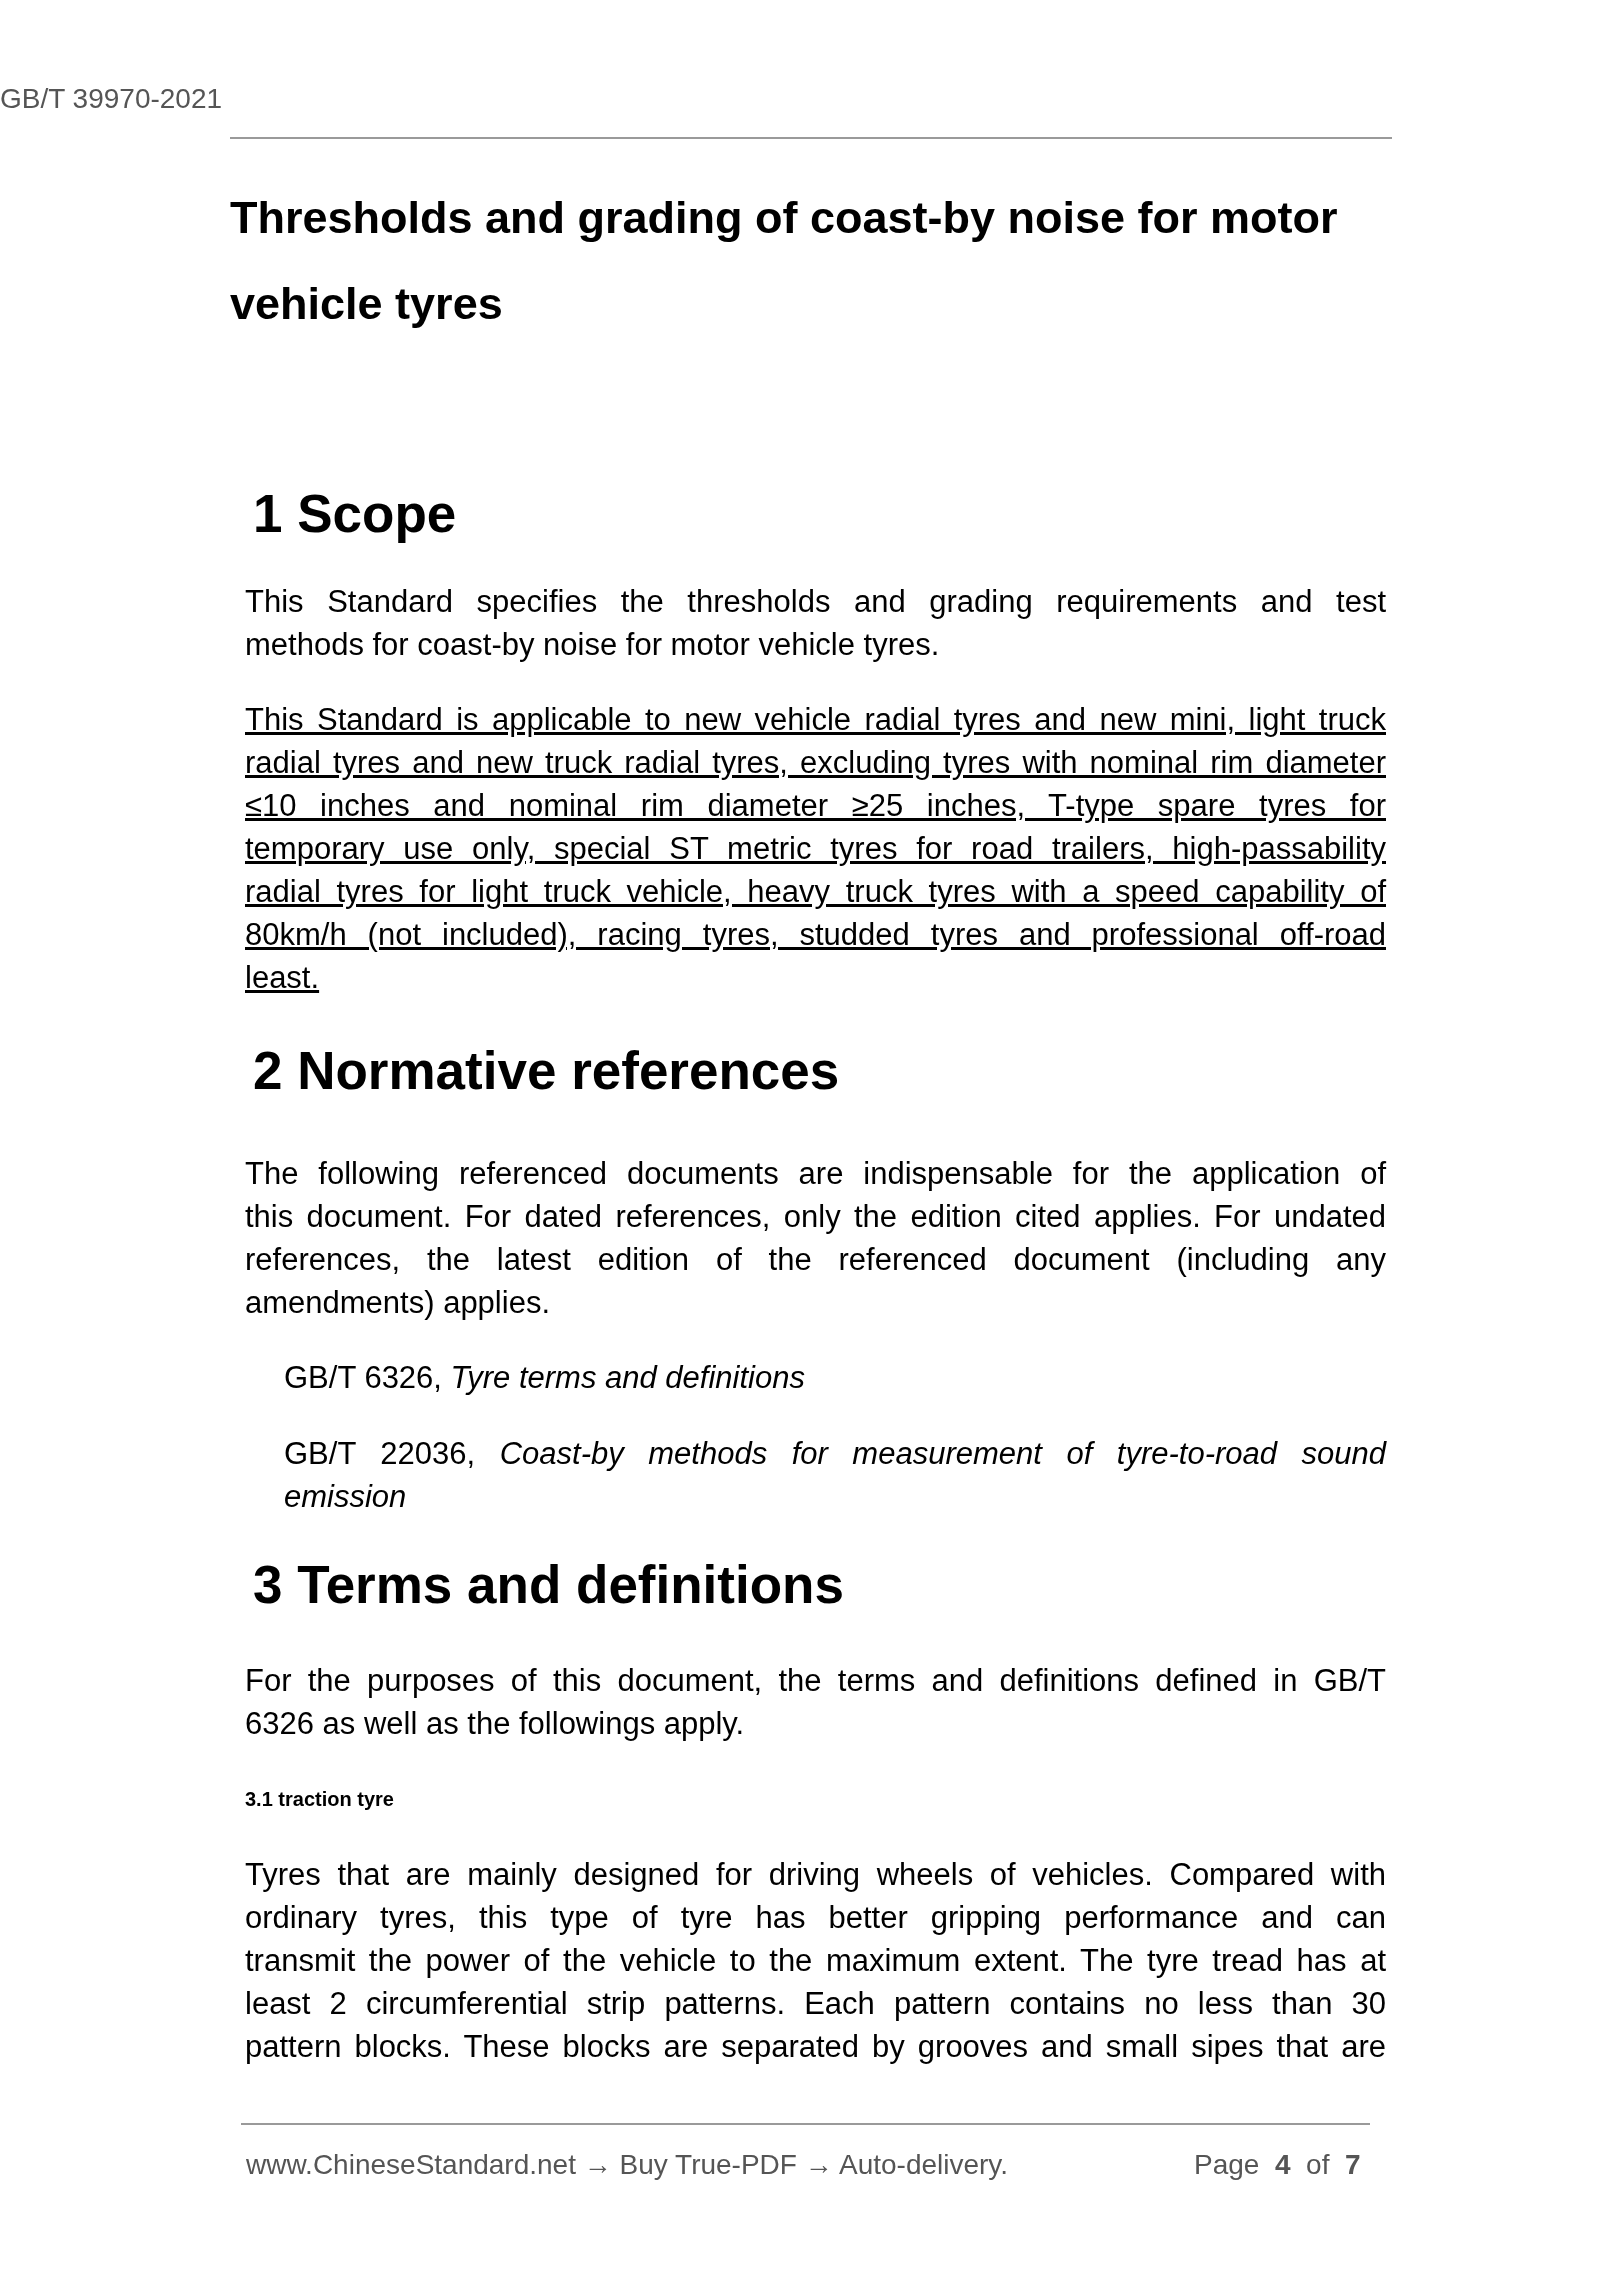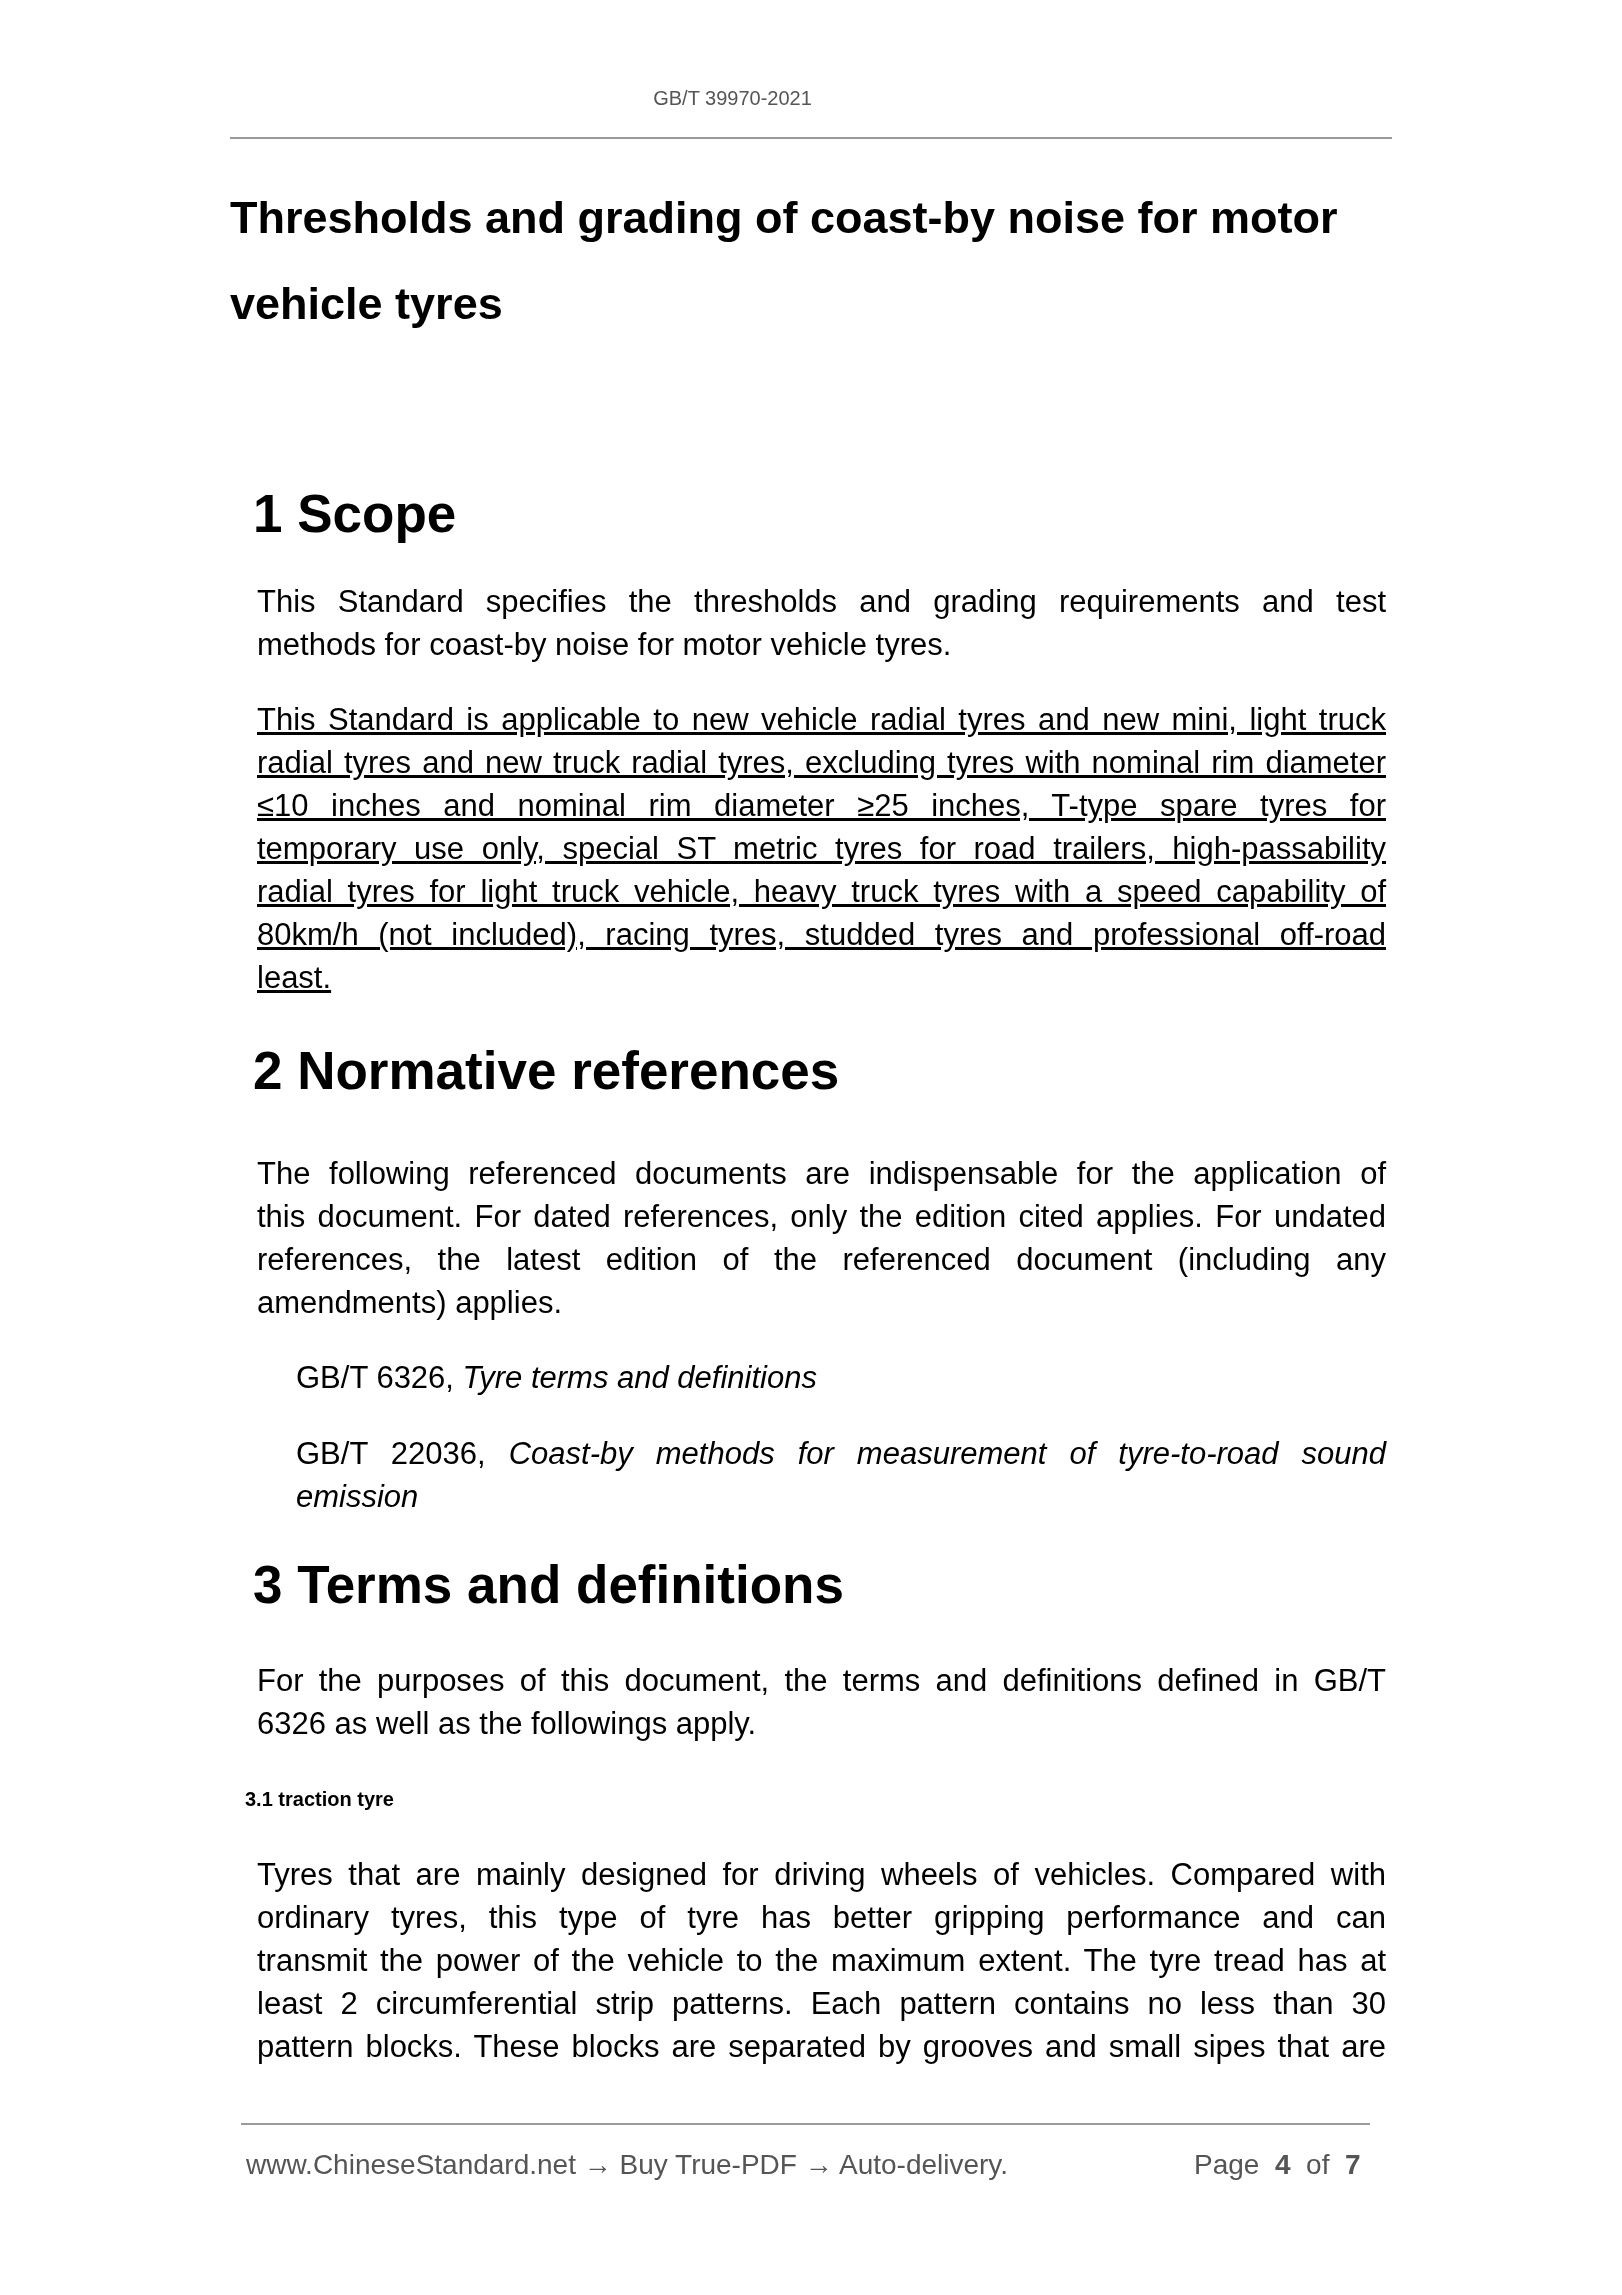--- a/index.html
+++ b/index.html
@@ -1,26 +1,26 @@
 <!DOCTYPE html>
 <html style="font-size:13.3px"><head>
 <meta charset="utf-8">
 <style>
   html, body { margin:0; padding:0; background:#ffffff; }
   body { width:1623px; height:2295px; position:relative; overflow:hidden;
          font-family:"Liberation Sans", sans-serif; color:#000; }
   .abs { position:absolute; }
-  .header-text { left:0; width:1465px; top:82px; text-align:center; font-size:20px; line-height:33px; color:#555555; }
+  .header-text { left:0; width:1465px; top:82px; font-size:28px; line-height:33px; color:#555555; }
   .rule { height:1.7px; background:#9a9a9a; }
   .title-line { left:230px; width:1162px; font-size:45px; font-weight:bold; line-height:52px; }
   .h1 { left:253px; font-size:53px; font-weight:bold; line-height:50px; white-space:nowrap; }
   .h3 { left:245px; font-size:20px; font-weight:bold; line-height:43px; white-space:nowrap; }
   .para { left:245px; width:1141px; font-size:31px; line-height:43px; }
   .para.indent { left:284px; width:1102px; }
-  .ln { display:block; white-space:nowrap; text-align:justify; text-align-last:justify; height:43px; overflow:visible;margin-left:12px; }
+  .ln { display:block; white-space:nowrap; text-align:justify; text-align-last:justify; height:43px; overflow:visible; }
   .ln.last { text-align:center; text-align-last:left; }
   .ln.just-nowrap { white-space:normal; }
   .it { font-style:italic; }
   .footer { top:2148px; font-size:28px; line-height:33px; color:#555555; white-space:nowrap; }
   .footer a { color:#555555; }
   .footer b { font-weight:bold; }
 </style>
 </head>
 <body>
 

